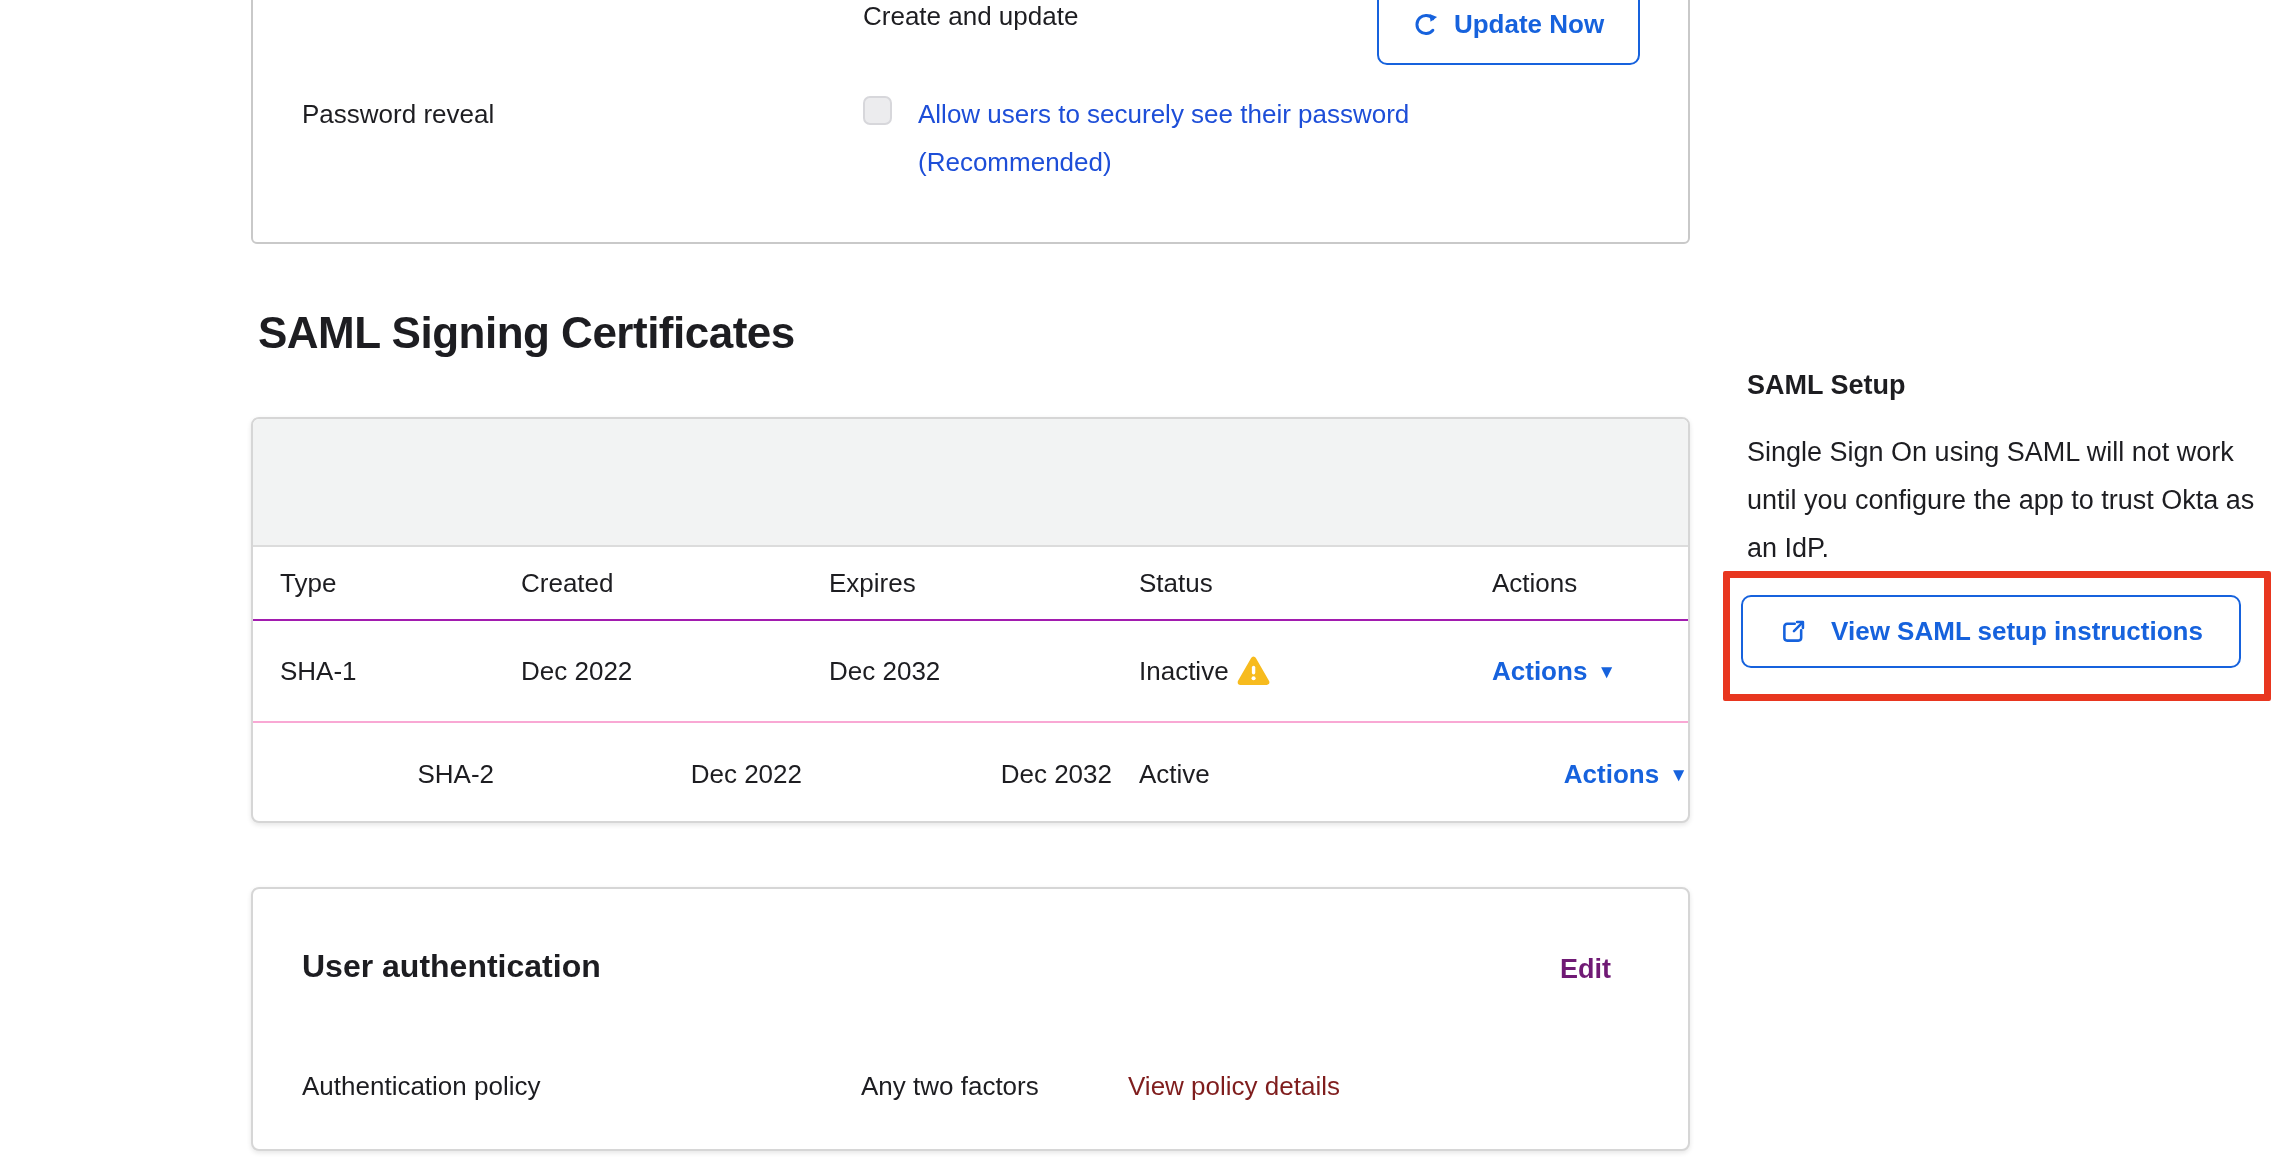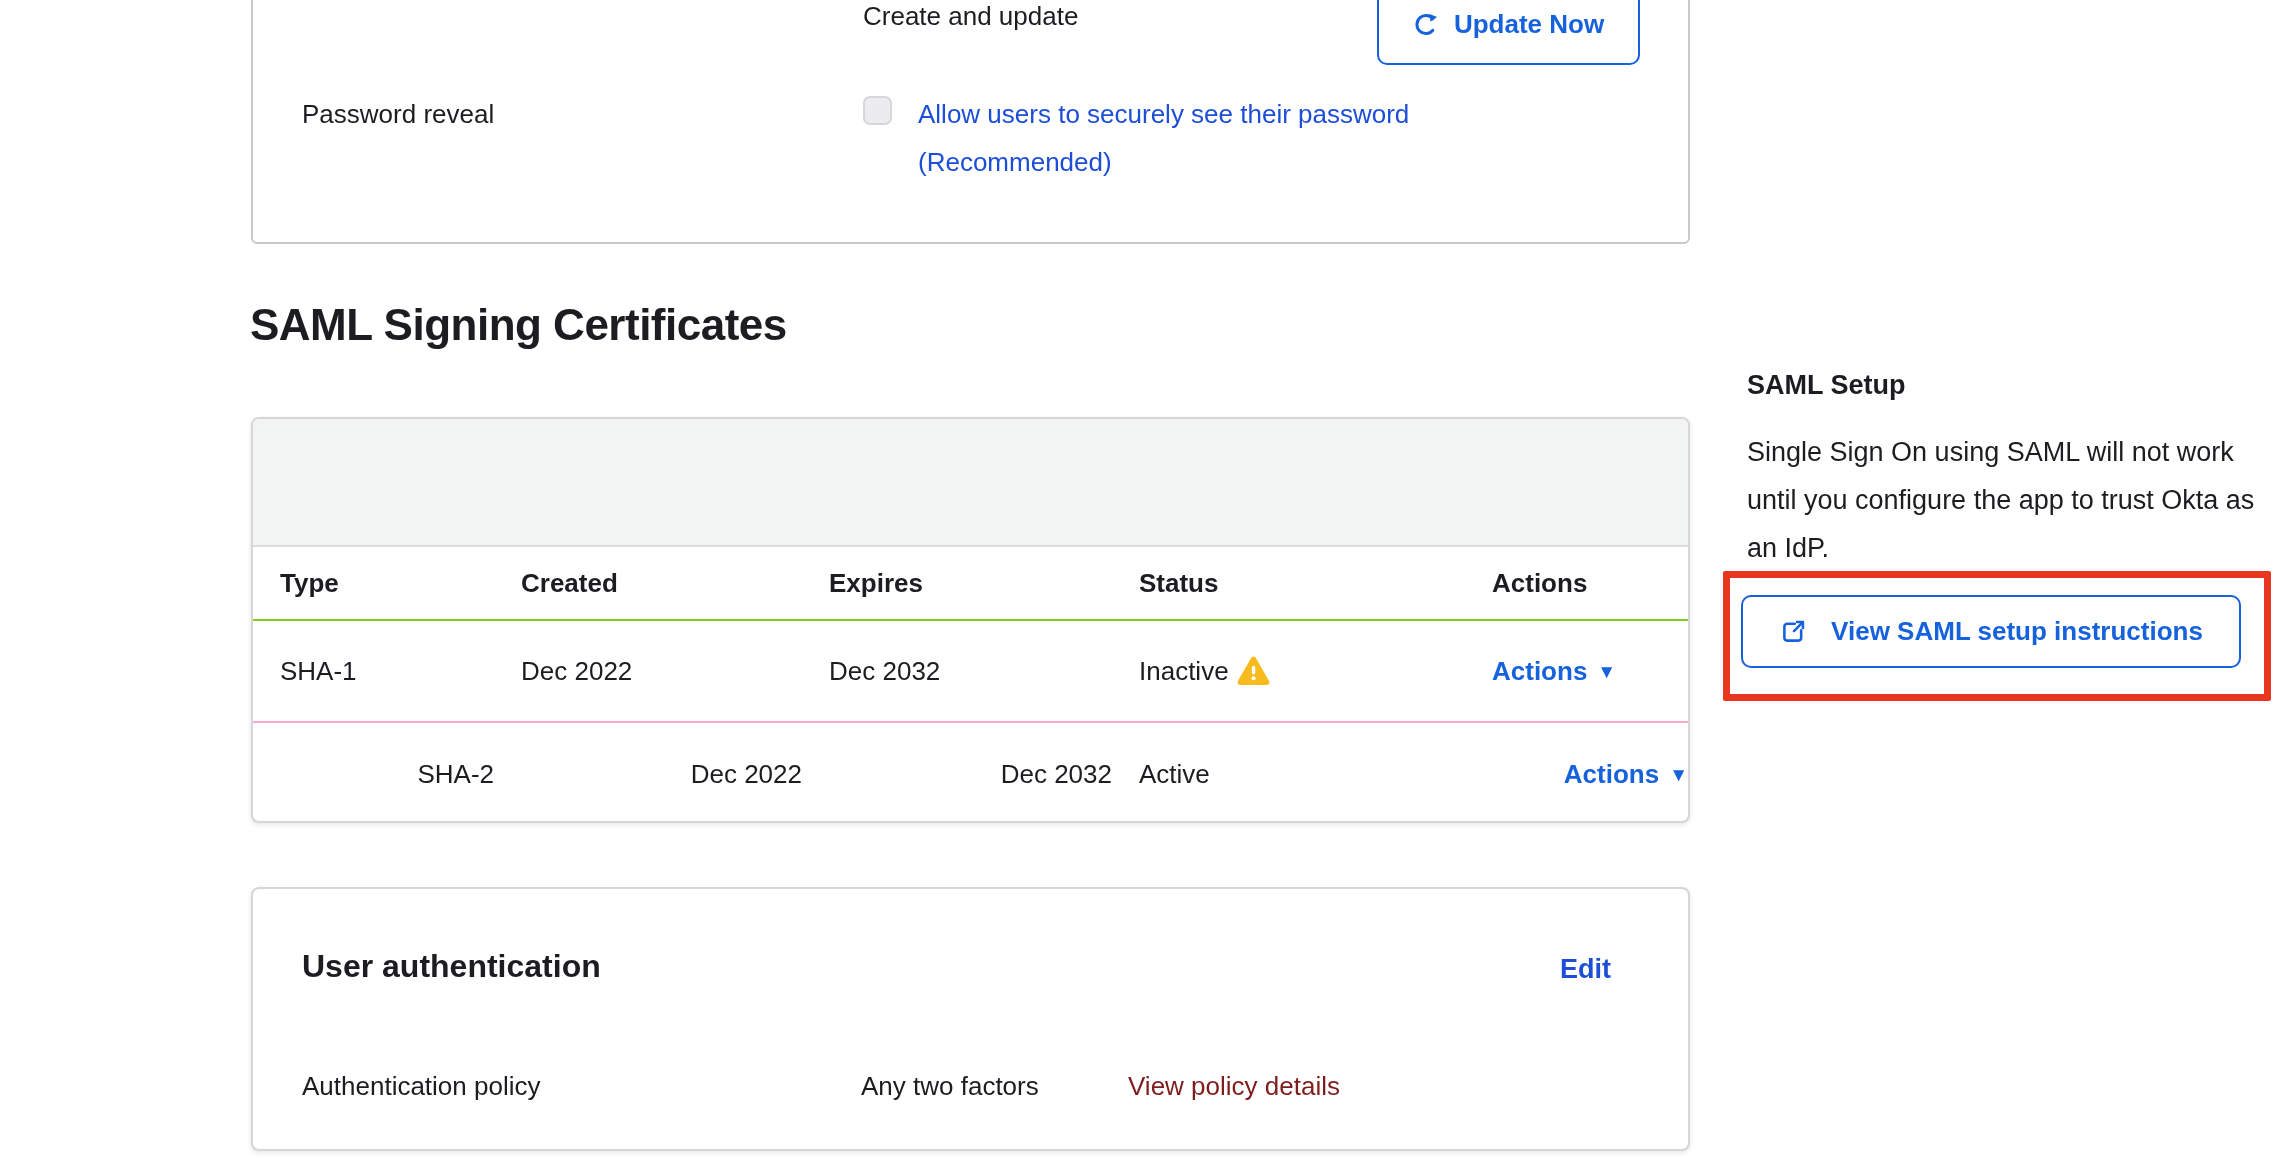--- a/index.html
+++ b/index.html
@@ -36,38 +36,38 @@
 
   
   .panel-certs{left:251px;top:417px;width:1439px;height:406px;overflow:hidden;}
   .certs-toolbar{position:absolute;left:0;top:0;width:100%;height:128px;background:#f2f3f3;
                  border-bottom:2px solid #dcdcdc;box-sizing:border-box;}
   .generate-btn{left:51px;top:26px;width:381px;height:75px;}
 
   .cert-grid{position:absolute;left:0;width:100%;display:grid;
              grid-template-columns:241px 308px 310px 353px 1fr;align-items:center;box-sizing:border-box;}
   .cert-grid > div{padding-left:27px;}
-  .grid-head{top:128px;height:74px;border-bottom:2px solid #84cc16;font-weight:700;}
+  .grid-head{top:128px;height:74px;border-bottom:2px solid #a21caf;font-weight:400;}
   .grid-row1{top:202px;height:102px;border-bottom:2px solid #f9a8d4;}
   .grid-row2{top:304px;height:102px;text-align:right;}
   .status-cell{display:flex;align-items:center;gap:8px;}
   .actions-link{color:#1662dd;font-weight:700;cursor:pointer;display:inline-flex;align-items:center;gap:10px;}
   .caret{font-size:19px;position:relative;top:1px;}
 
   
   .side-title{left:1747px;top:370px;font-size:27px;font-weight:700;}
   .side-para{left:1747px;top:428px;width:525px;font-size:27px;line-height:48px;}
   .red-box{position:absolute;left:1723px;top:571px;width:548px;height:130px;
            border:7px solid #e8361f;box-sizing:border-box;border-radius:2px;}
   .saml-btn{left:1741px;top:595px;width:500px;height:73px;gap:24px;}
 
   
   .panel-auth{left:251px;top:887px;width:1439px;height:264px;}
   .auth-title{left:302px;top:948px;font-size:32px;font-weight:700;}
-  .edit-link{left:1560px;top:954px;font-size:27px;font-weight:700;color:#1d4ed8;cursor:pointer;}
+  .edit-link{left:1560px;top:954px;font-size:27px;font-weight:700;color:#701a75;cursor:pointer;}
   .policy-link{color:#7f1d1d;cursor:pointer;}
 
   .icon{display:inline-flex;flex:none;}
 </style>
 </head>
 <body>
 
 <div class="canvas">
 
   <section class="panel panel-top"></section>
@@ -82,21 +82,21 @@
       </svg>
     </span>
     <span>Update Now</span>
   </button>
 
   <div class="abs txt" style="left:302px;top:98px;">Password reveal</div>
   <span class="checkbox" style="left:863px;top:96px;"></span>
   <div class="abs txt txt-gray" style="left:918px;top:98px;">Allow users to securely see their password</div>
   <div class="abs txt txt-gray" style="left:918px;top:146px;">(Recommended)</div>
 
-  <h1 class="abs page-heading" style="margin: 0px; left: 250px; top: 300px;">SAML Signing Certificates</h1>
+  <h1 class="abs page-heading" style="margin: 8px; left: 250px; top: 300px;">SAML Signing Certificates</h1>
 
   <section class="panel card panel-certs">
     <div class="certs-toolbar"></div>
 
     <div class="cert-grid grid-head txt">
       <div>Type</div>
       <div>Created</div>
       <div>Expires</div>
       <div>Status</div>
       <div>Actions</div>

